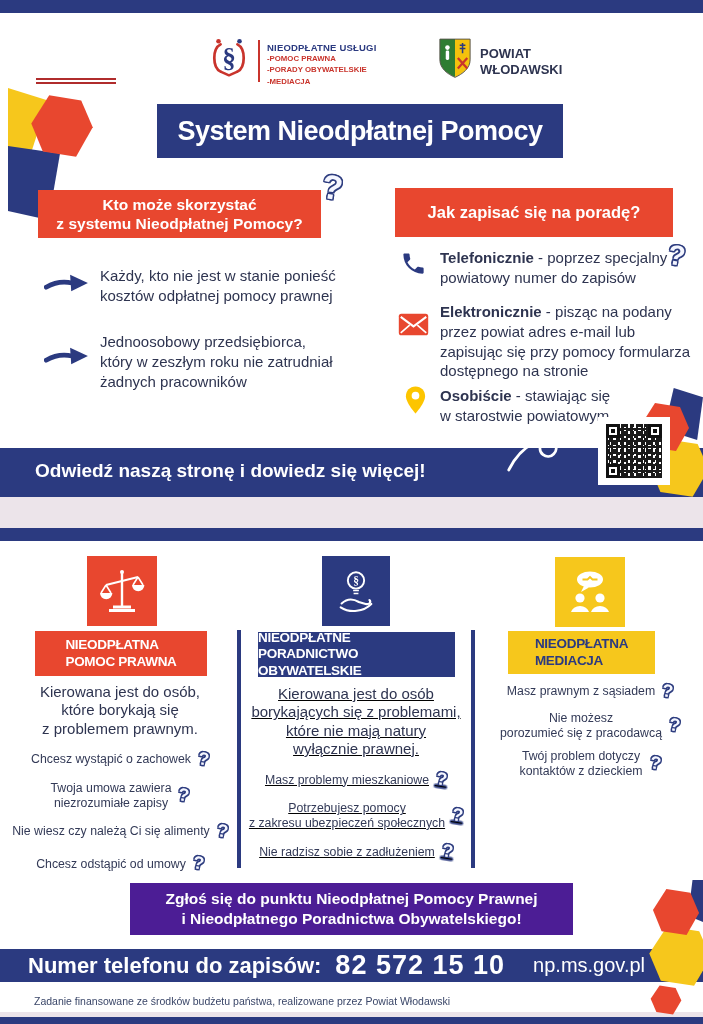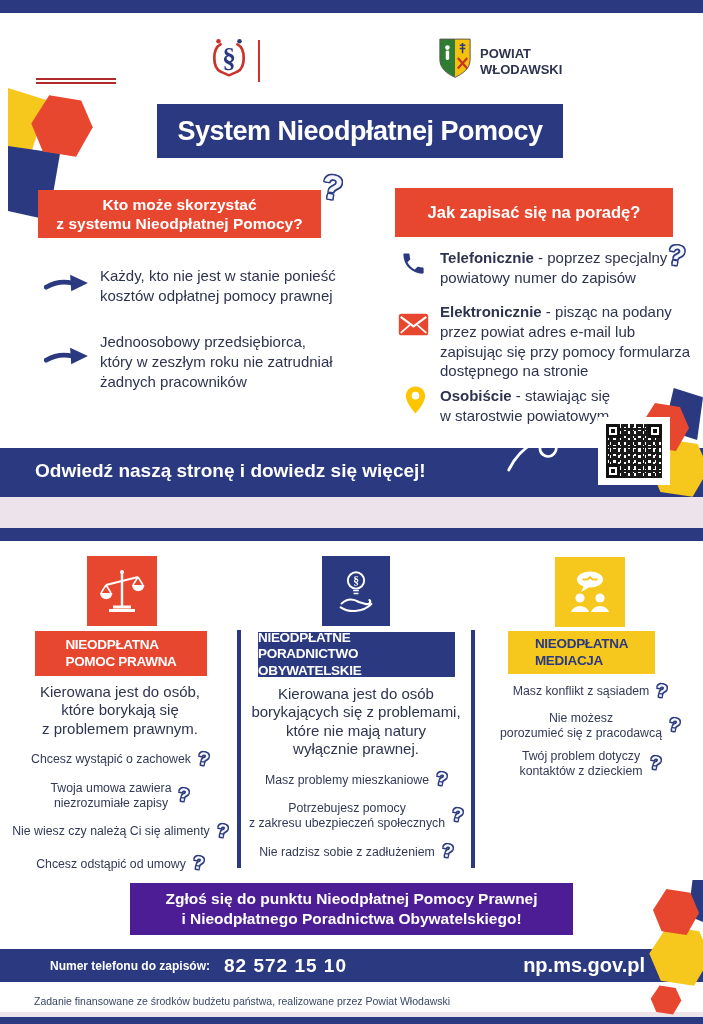--- a/index.html
+++ b/index.html
@@ -68,23 +68,23 @@
   .divider { width:4px; height:238px; background:#2b3a80; top:630px; }
   .col-body { display:flex; flex-direction:column; align-items:center; gap:11px; text-align:center; }
   .col-desc { font-size:15px; color:#2e3450; line-height:1.22; text-align:center; }
   .q { display:flex; align-items:center; justify-content:center; gap:7px; color:#333a57; font-size:12.3px; line-height:1.18; font-weight:500; }
   .cta-banner { left:130px; top:883px; width:443px; height:52px; background:#4c1d95; color:#fff; font-weight:bold;
                 font-size:15.5px; line-height:1.3; display:flex; align-items:center; justify-content:center; text-align:center; z-index:2; }
 
   
   .phone-bar { left:0; top:949px; width:703px; height:33px; background:#2b3a80; z-index:3;
                display:flex; align-items:center; color:#fff; }
-  .pb-label { font-size:12px; font-weight:bold; margin-left:50px; }
-  .pb-number { font-size:19px; font-weight:bold; margin-left:14px; letter-spacing:1px; }
-  .pb-site { position:absolute; right:58px; font-size:20px; font-weight:bold; }
+  .pb-label { font-size:22px; font-weight:bold; margin-left:28px; }
+  .pb-number { font-size:27px; font-weight:bold; margin-left:14px; letter-spacing:1px; }
+  .pb-site { position:absolute; right:58px; font-size:20px; font-weight:normal; }
   .footnote { left:34px; top:995px; font-size:10.5px; color:#3a4668; }
 </style>
 </head>
 <body>
 
 <div class="poster">
 
   <div class="abs white-page" style="left:0;top:13px;width:703px;height:484px;"></div>
   <div class="abs navy" style="left:0;top:0;width:703px;height:13px;"></div>
 
@@ -92,20 +92,26 @@
 
   <svg class="abs" style="left:208px;top:36px;" width="42" height="44" viewBox="0 0 40 40">
     <circle cx="10" cy="4" r="2.2" fill="#c9342c"></circle>
       <circle cx="30" cy="4" r="2.2" fill="#2b3a80"></circle>
     <path d="M12 7 C4 11 4 29 12 33" stroke="#c9342c" stroke-width="2.6" fill="none" stroke-linecap="round"></path>
     <path d="M28 7 C36 11 36 29 28 33" stroke="#c9342c" stroke-width="2.6" fill="none" stroke-linecap="round"></path>
     <path d="M12 33 L20 36.5 L28 33" stroke="#c9342c" stroke-width="2.4" fill="none" stroke-linejoin="round"></path>
     <text x="20" y="29" font-size="26" font-weight="bold" fill="#2b3a80" text-anchor="middle" font-family="Liberation Serif, serif">§</text>
   </svg>
   <div class="abs" style="left:258px;top:40px;width:2px;height:42px;background:#c9342c;"></div>
+  <div class="abs" style="left:267px;top:42px;">
+    <div class="svc-text-title">NIEODPŁATNE USŁUGI</div>
+    <div class="svc-lines">-POMOC PRAWNA
+-PORADY OBYWATELSKIE
+-MEDIACJA</div>
+  </div>
 
   <svg class="abs" style="left:438px;top:36px;" width="34" height="44" viewBox="0 0 36 44">
     <path d="M2 2 H18 V42 C9.5 38.5 2 32.5 2 24 Z" fill="#2f7d32"></path>
     <path d="M18 2 H34 V24 C34 32.5 26.5 38.5 18 42 Z" fill="#f4c20d"></path>
     <path d="M2 2 H34 V24 C34 33 26 39 18 42.5 C10 39 2 33 2 24 Z" stroke="#55524a" stroke-width="1" fill="none"></path>
     <circle cx="10" cy="11" r="2.4" fill="#fff"></circle>
       <rect x="8.2" y="14" width="3.6" height="10" rx="1.5" fill="#fff"></rect>
     <path d="M26 6 v11 M23 8.5 h6 M23 12 h6" stroke="#2b3a80" stroke-width="1.6"></path>
     <path d="M21 22 l10 11 M31 22 l-10 11" stroke="#c9342c" stroke-width="2.4"></path>
   </svg>
@@ -243,21 +249,21 @@
     <div class="q">
         <span class="pre">Nie wiesz czy należą Ci się alimenty</span>
         <span class="qm qm-sm">?</span>
       </div>
     <div class="q">
         <span class="pre">Chcesz odstąpić od umowy</span>
         <span class="qm qm-sm">?</span>
       </div>
   </div>
 
-  <div class="abs col-body" style="left:245px;top:685px;width:222px;">
+  <div class="abs col-body" style="left:245px;top:685px;width:222px;text-decoration:underline;">
     <div class="col-desc pre">Kierowana jest do osób
 borykających się z problemami,
 które nie mają natury
 wyłącznie prawnej.</div>
     <div class="q">
         <span class="pre">Masz problemy mieszkaniowe</span>
         <span class="qm qm-sm">?</span>
       </div>
     <div class="q">
         <span class="pre">Potrzebujesz pomocy
@@ -265,21 +271,21 @@
         <span class="qm qm-sm">?</span>
       </div>
     <div class="q">
         <span class="pre">Nie radzisz sobie z zadłużeniem</span>
         <span class="qm qm-sm">?</span>
       </div>
   </div>
 
   <div class="abs col-body" style="left:479px;top:681px;width:222px;gap:9px;">
     <div class="q">
-        <span class="pre">Masz konflikt z sąsiadem</span>
+        <span class="pre">Masz prawnym z sąsiadem</span>
         <span class="qm qm-sm">?</span>
       </div>
     <div class="q">
         <span class="pre">Nie możesz
 porozumieć się z pracodawcą</span>
         <span class="qm qm-sm">?</span>
       </div>
     <div class="q">
         <span class="pre">Twój problem dotyczy
 kontaktów z dzieckiem</span>

